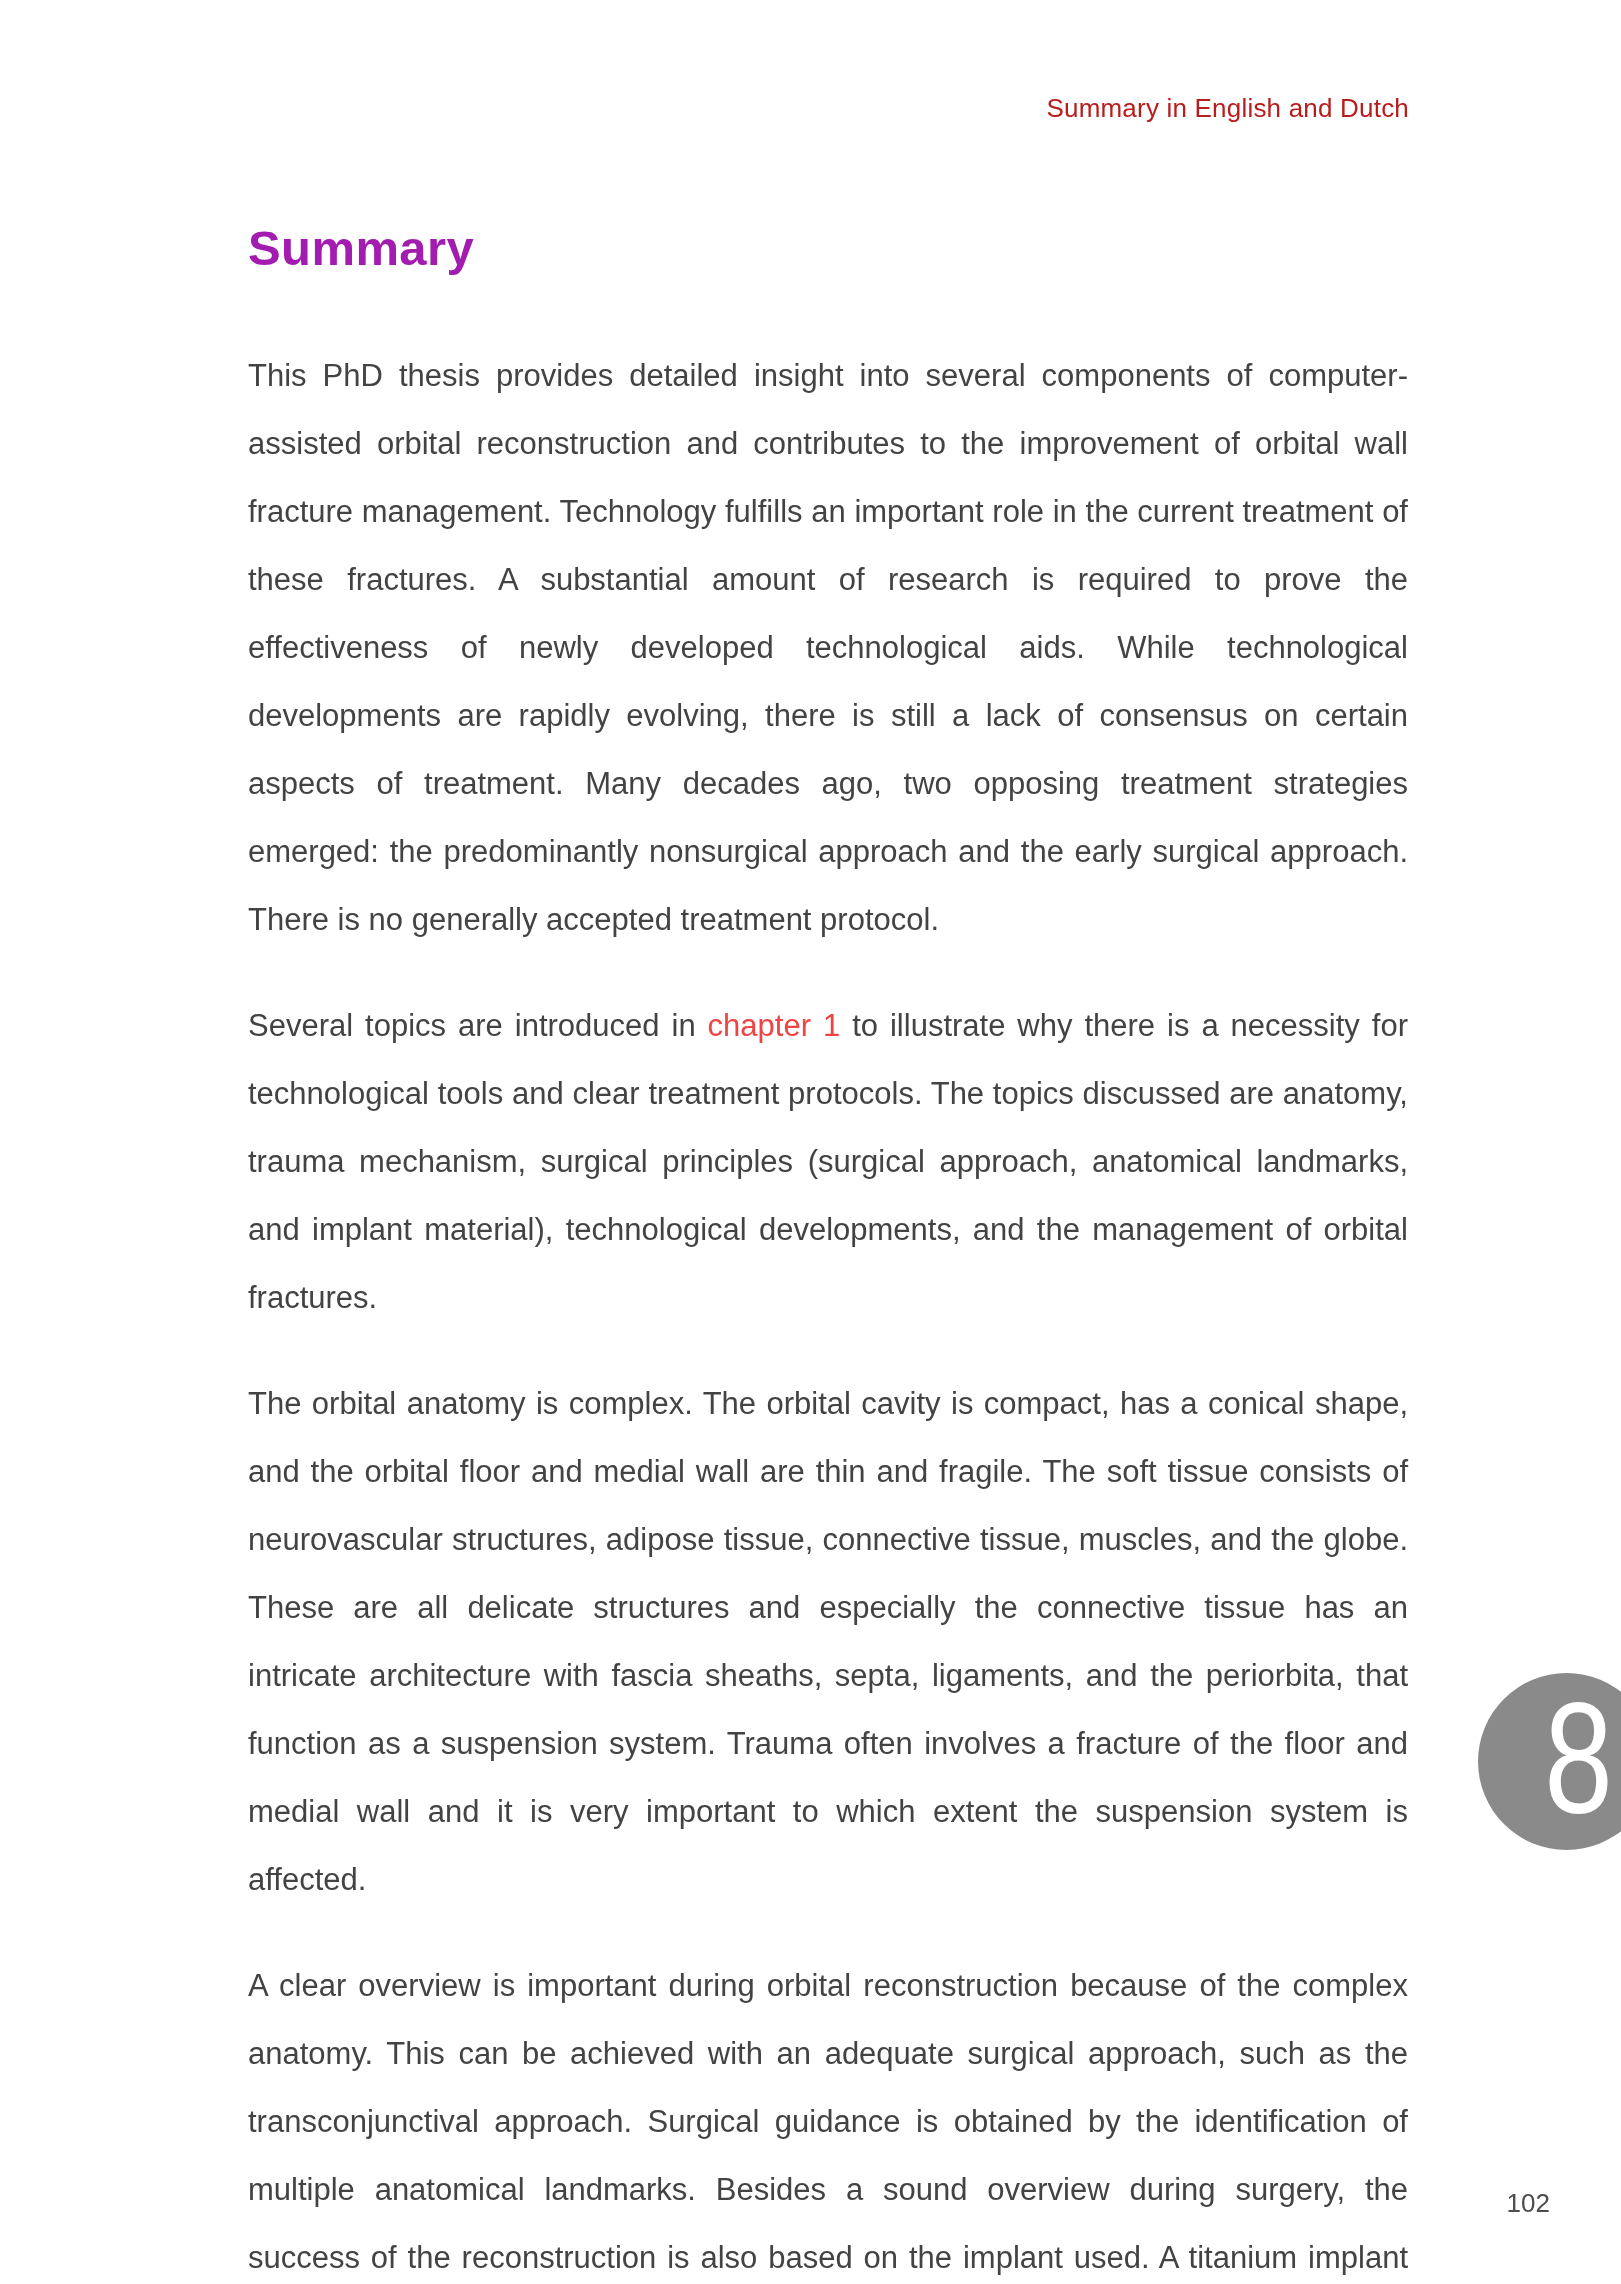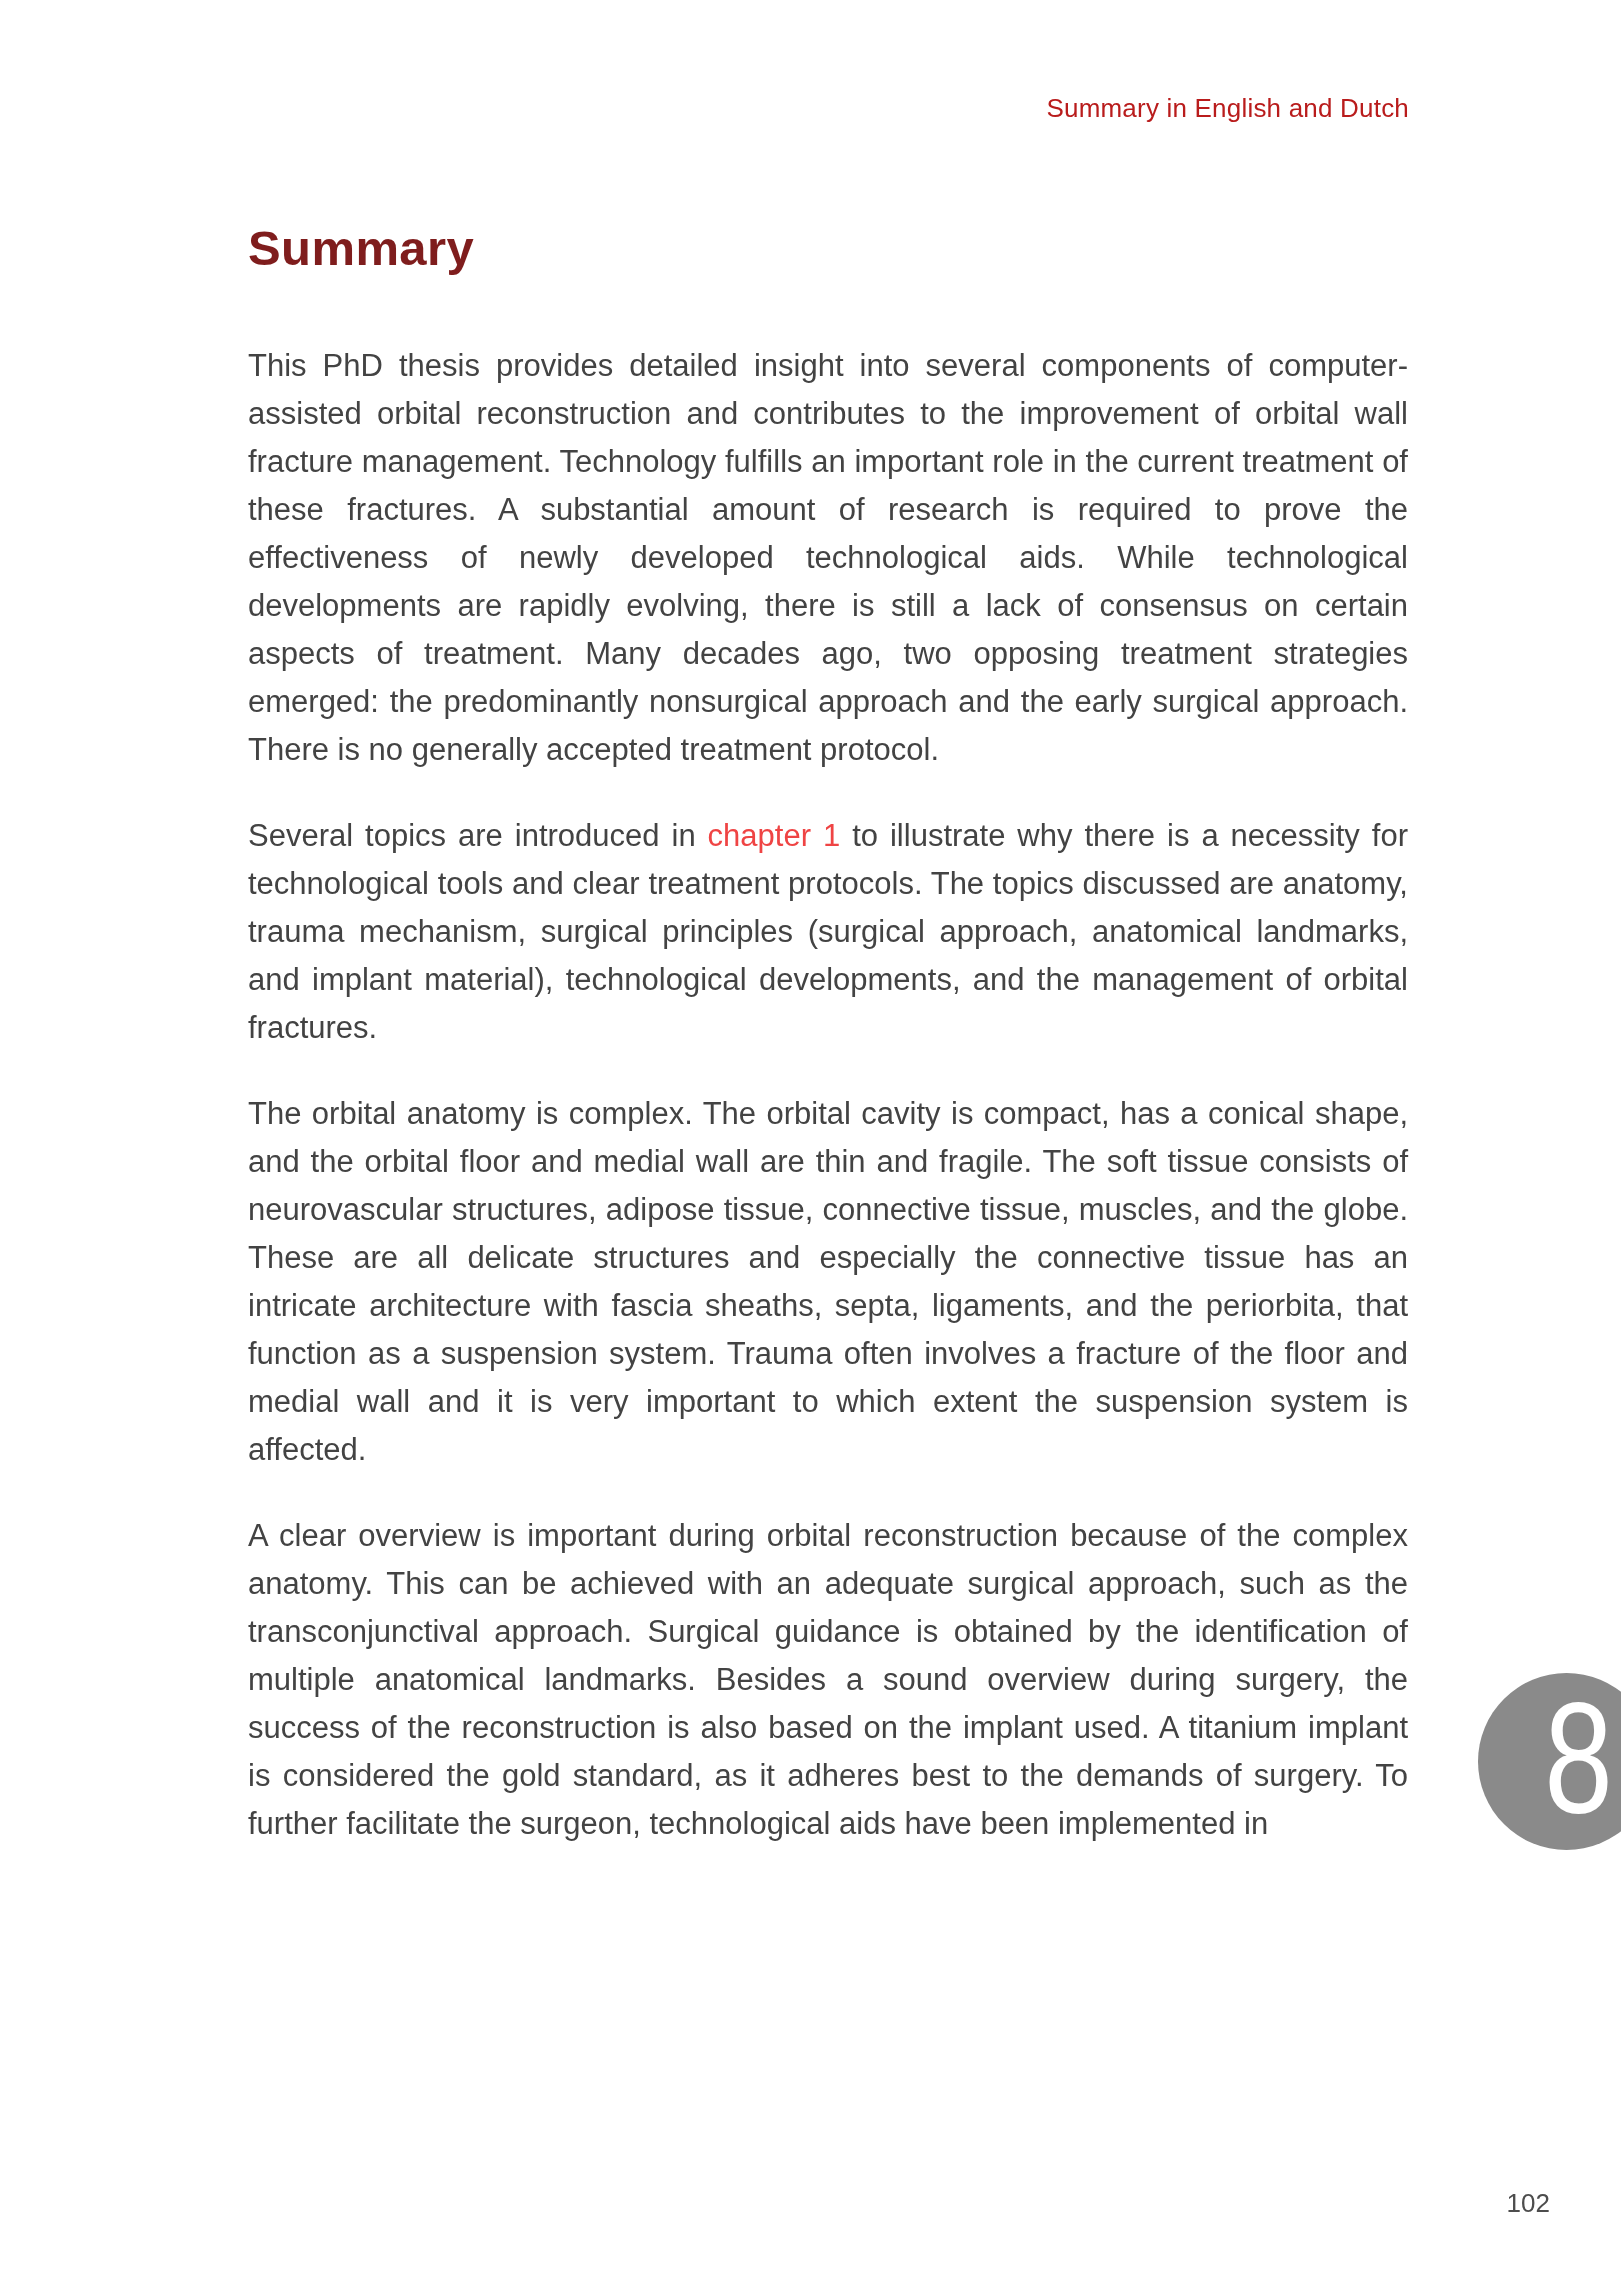--- a/index.html
+++ b/index.html
@@ -26,27 +26,27 @@
   .content {
     position: absolute;
     left: 248px;
     top: 222px;
     width: 1160px;
   }
   .page-title {
     font-size: 49px;
     line-height: 53px;
     font-weight: 700;
-    color: #7f1d1d;
+    color: #a21caf;
     margin: 0 0 67px 0;
     letter-spacing: 0.4px;
   }
   .paragraph {
     font-size: 31px;
-    line-height: 48px;
+    line-height: 68px;
     text-align: justify;
     color: #434343;
     margin: 0 0 38px 0;
   }
   .paragraph .bold {
     font-weight: 400;
     color: #ef4444;
   }
   .chapter-tab {
     position: absolute;

